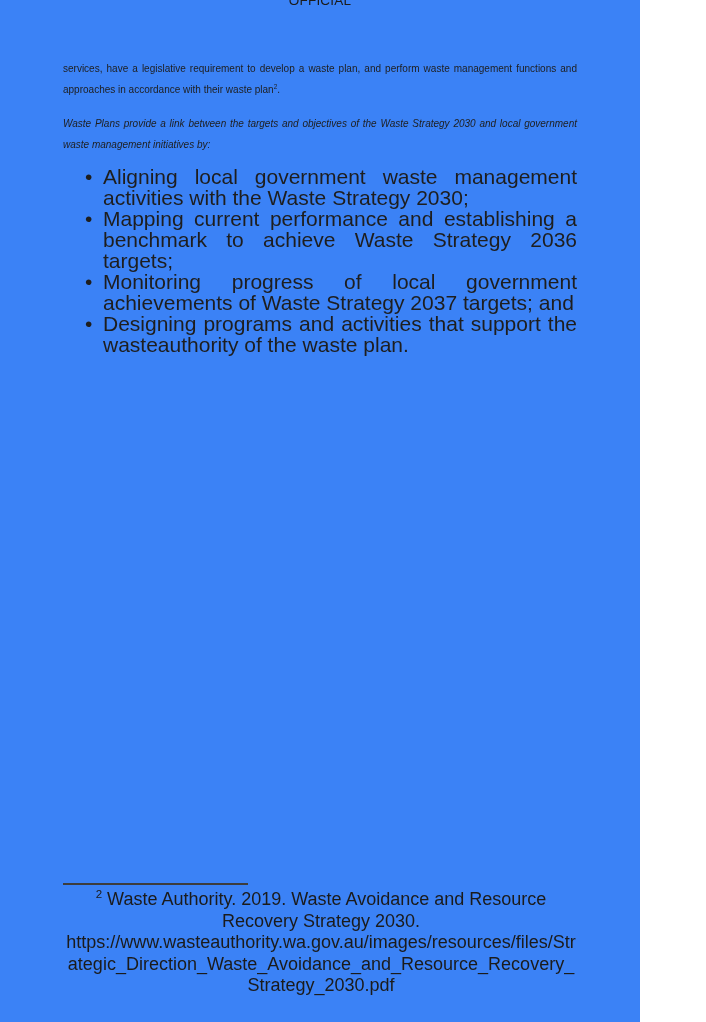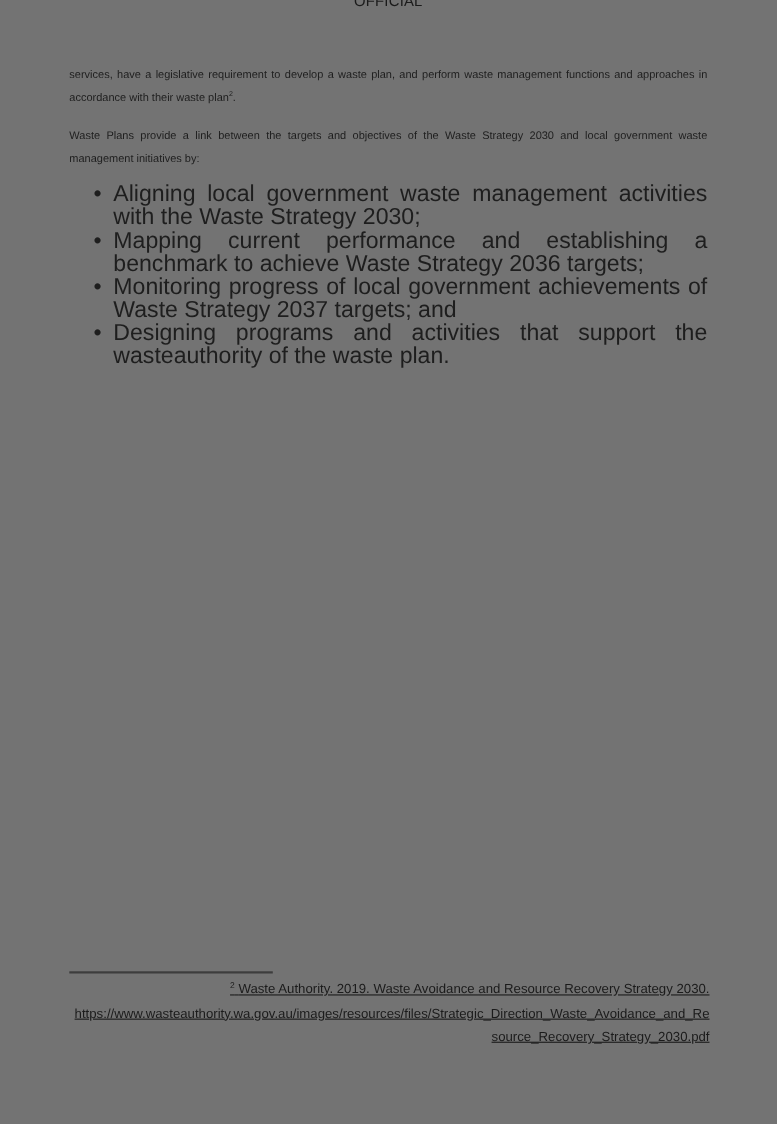--- a/index.html
+++ b/index.html
@@ -1,22 +1,22 @@
 <!DOCTYPE html>
 <html><head>
 <meta charset="utf-8">
 <style>
   html, body { margin: 0; padding: 0; }
   body { background: #ffffff; }
 
   .page {
     position: relative;
-    width: 706px;
+    width: 640px;
     height: 1022px;
-    background: #737373;
+    background: #3b82f6;
     overflow: hidden;
     font-family: "Liberation Sans", sans-serif;
     color: #1e1e1e;
     box-sizing: border-box;
   }
 
   
   .classification {
     position: absolute;
     top: -7px;
@@ -36,21 +36,21 @@
     top: 0;
   }
 
   .para {
     font-size: 10px;
     line-height: 21px;
     text-align: justify;
     margin: 0;
   }
   .para.intro { margin-top: 58px; margin-bottom: 13px; }
-  .para.lead  { margin-bottom: 11px; }
+  .para.lead  { margin-bottom: 11px; font-style: italic; }
 
   sup {
     font-size: 64%;
     vertical-align: super;
     line-height: 0;
   }
 
   ul.bullets {
     list-style: none;
     margin: 0;
@@ -76,27 +76,26 @@
     left: 63px;
     right: 61px;
   }
   .footnote-rule {
     width: 185px;
     height: 2px;
     background: #3d3d3d;
     margin-bottom: 4px;
   }
   .footnote-text {
-    font-size: 12px;
+    font-size: 18px;
     line-height: 21.5px;
     color: #1b1b1b;
     overflow-wrap: break-word;
     word-wrap: break-word;
-    text-align: right;
-    text-decoration: underline;
+    text-align: center;
   }
   .fn-url { color: #1b1b1b; text-decoration: none; }
 </style>
 </head>
 <body>
 
 <div class="page">
 
   <div class="classification">OFFICIAL</div>
 

